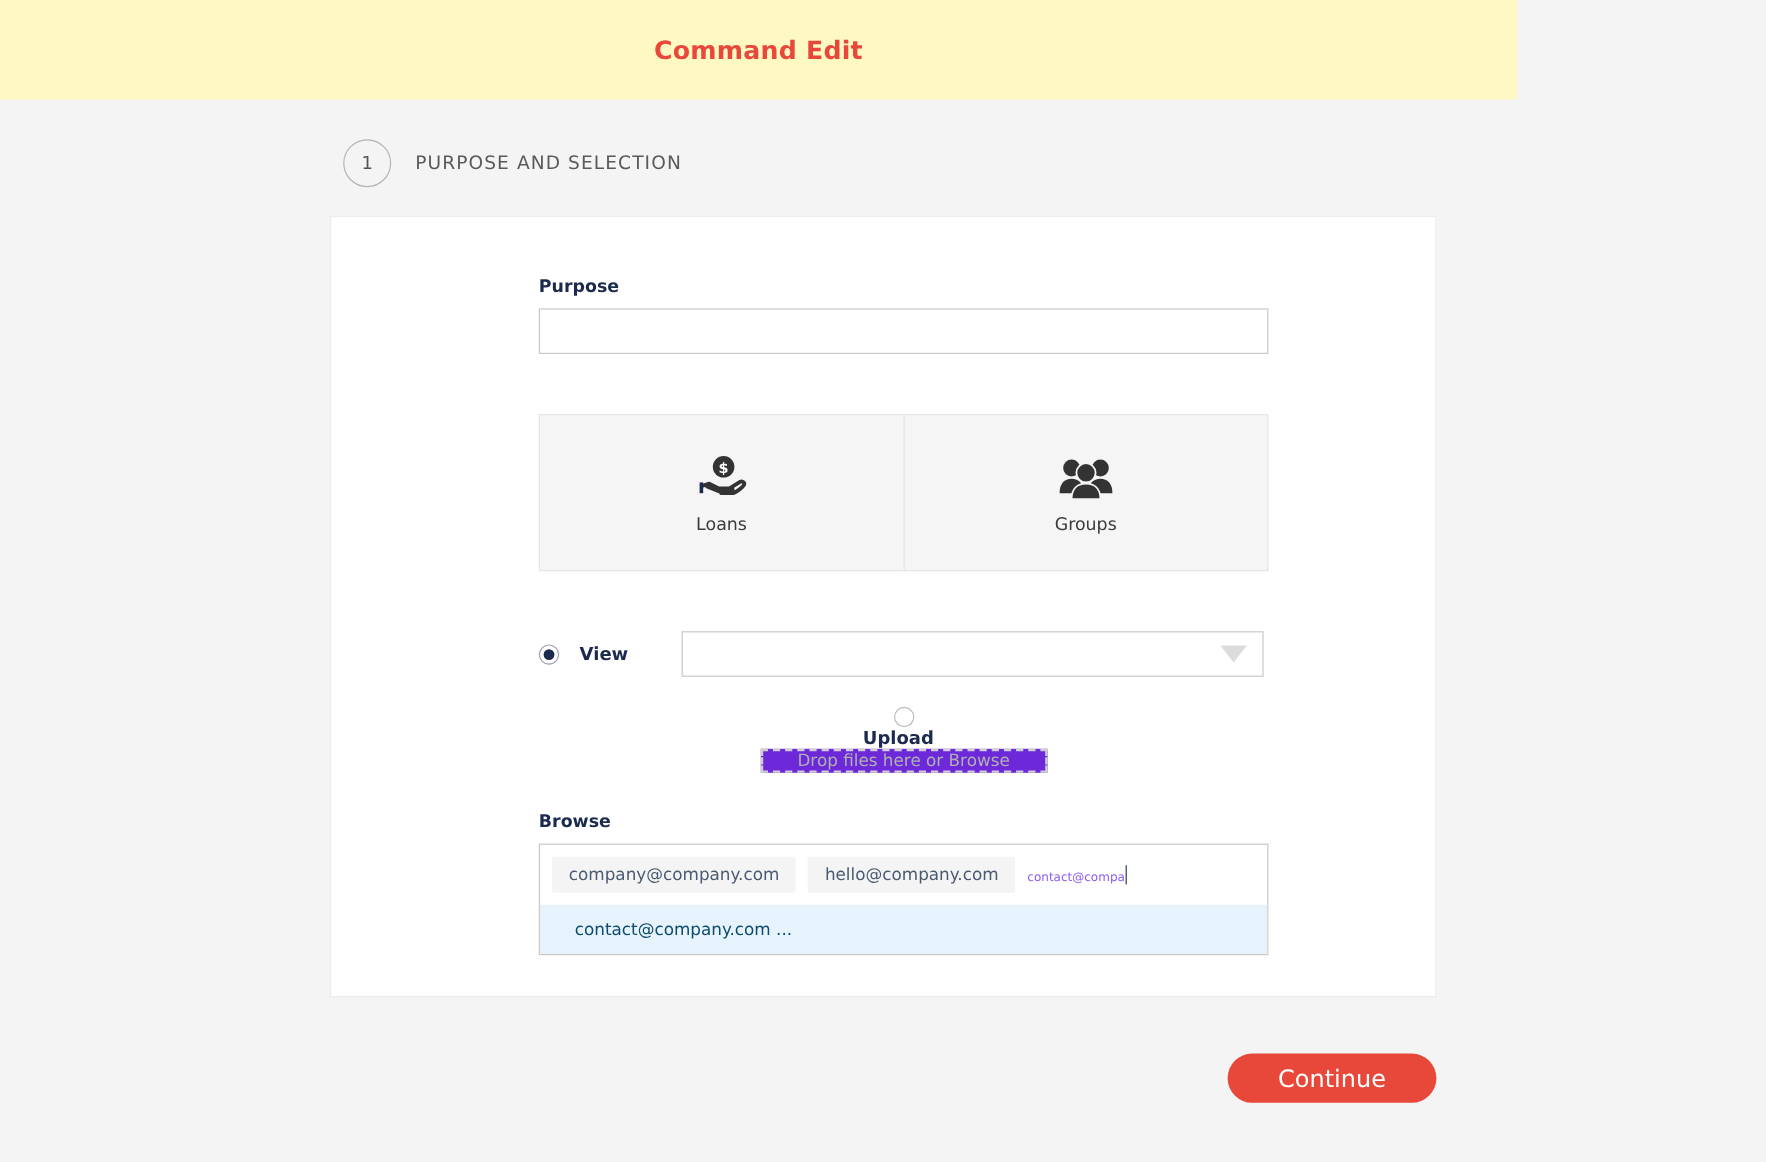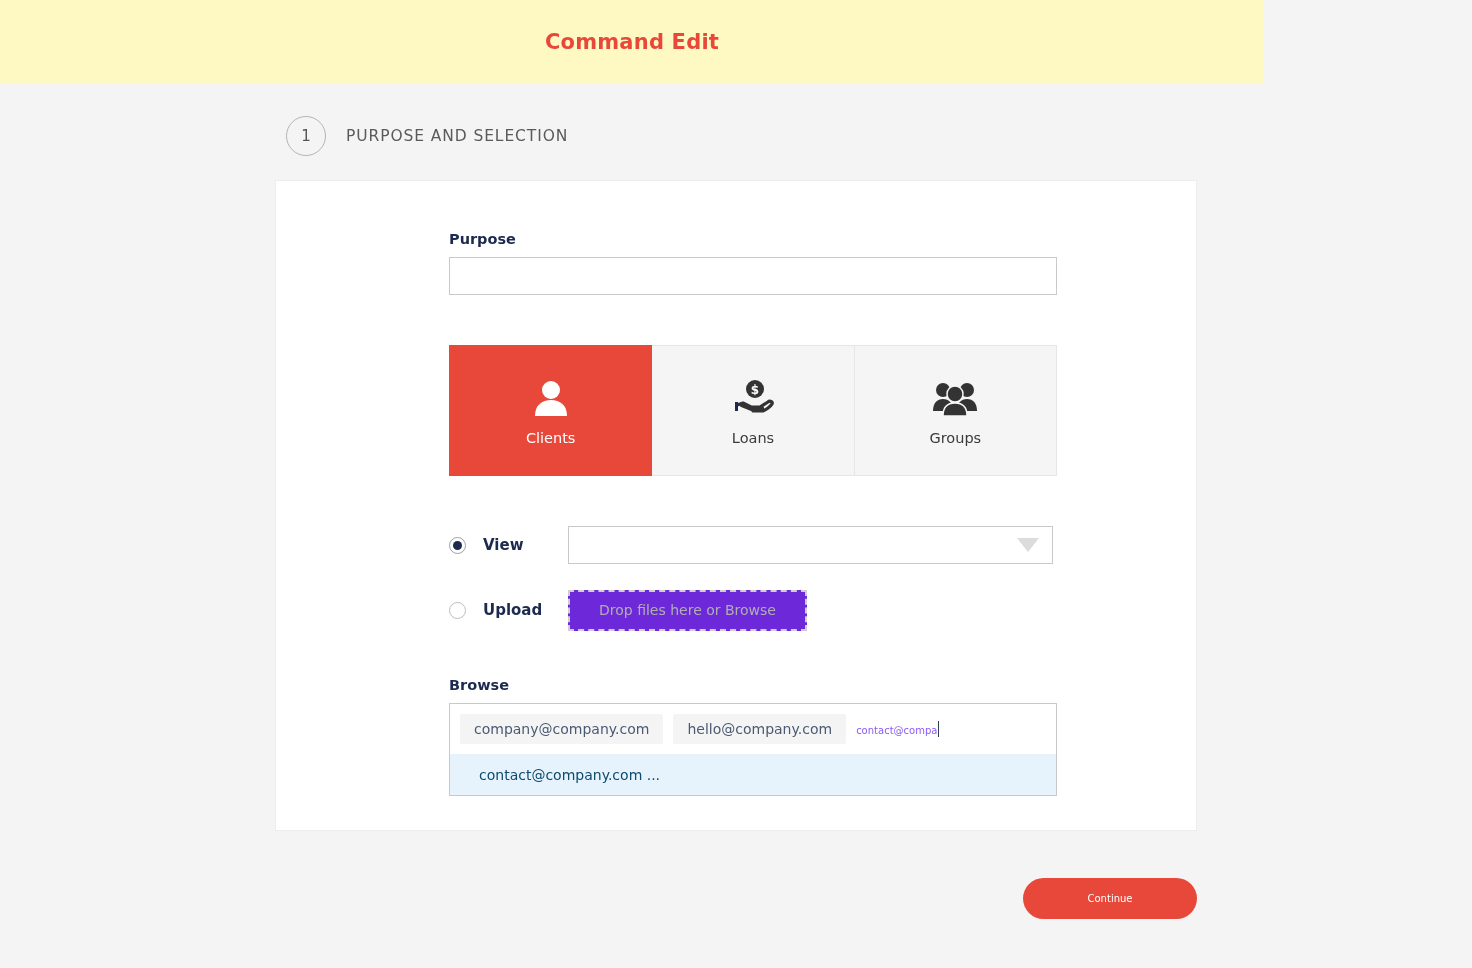--- a/index.html
+++ b/index.html
@@ -104,21 +104,21 @@
   }
   .seg-item.active .seg-label { color: #ffffff; }
   .seg-icon { height: 46px; display:flex; align-items:center; justify-content:center; }
 
   
   .radio-block { margin-top: 48px; }
   .radio-row {
     display: flex; align-items: center;
     height: 42px;
   }
-  .radio-row + .radio-row { margin-top: 23px; }
+  .radio-row + .radio-row { margin-top: 23px; flex-direction: column; }
   .radio {
     width: 17px; height: 17px; border-radius: 50%;
     border: 1.5px solid #bdbdbd;
     background: #fff;
     display: flex; align-items: center; justify-content: center;
     flex: none;
     cursor: pointer;
   }
   .radio.checked { border-color: #9aa0ad; }
   .radio.checked::after {
@@ -216,21 +216,21 @@
   
   .continue-btn {
     position: absolute;
     left: 1023px; top: 878px;
     width: 174px; height: 41px;
     background: #e8483a;
     color: #fff;
     border: none;
     border-radius: 21px;
     font-family: inherit;
-    font-size: 10px;
+    font-size: 20px;
     cursor: pointer;
   }
 </style>
 </head>
 <body>
 
 <div class="topbar">
   <div class="topbar-title">Command Edit</div>
 </div>
 
@@ -244,29 +244,20 @@
 <div class="card">
   <div class="form-area">
 
     <div>
       <div class="field-label">Purpose</div>
       <input class="text-input" type="text" value="" style="">
     </div>
 
     <div class="segmented">
 
-      <div class="seg-item active">
-        <span class="seg-icon">
-          <svg width="44" height="44" viewBox="0 0 44 44">
-            <circle cx="22" cy="14" r="9" fill="#ffffff"></circle>
-            <path d="M6 40 C6 29 13 24 22 24 C31 24 38 29 38 40 Z" fill="#ffffff"></path>
-          </svg>
-        </span>
-        <span class="seg-label">Clients</span>
-      </div>
 
       <div class="seg-item">
         <span class="seg-icon">
           <svg width="44" height="44" viewBox="0 0 44 44">
             <circle cx="24" cy="13" r="9" fill="#333333"></circle>
             <text x="24" y="18" font-size="12" font-weight="bold" fill="#ffffff" text-anchor="middle" font-family="DejaVu Sans, sans-serif">$</text>
             <path d="M6 29 L12 27 L20 31 L30 31 C32 31 32 34 30 34 L22 34 L22 35 L31 35 C34 35 40 30 41 28 C42 26 39 24 37 26 L29 31" fill="none" stroke="#333333" stroke-width="3.2" stroke-linejoin="round" stroke-linecap="round"></path>
             <path d="M6 28 L12 26 L22 31 L31 31 C34 31 34 35 31 35 L20 35 L10 31 Z" fill="#333333"></path>
             <rect x="4" y="26" width="3" height="9" fill="#1c2a4e"></rect>
           </svg>

